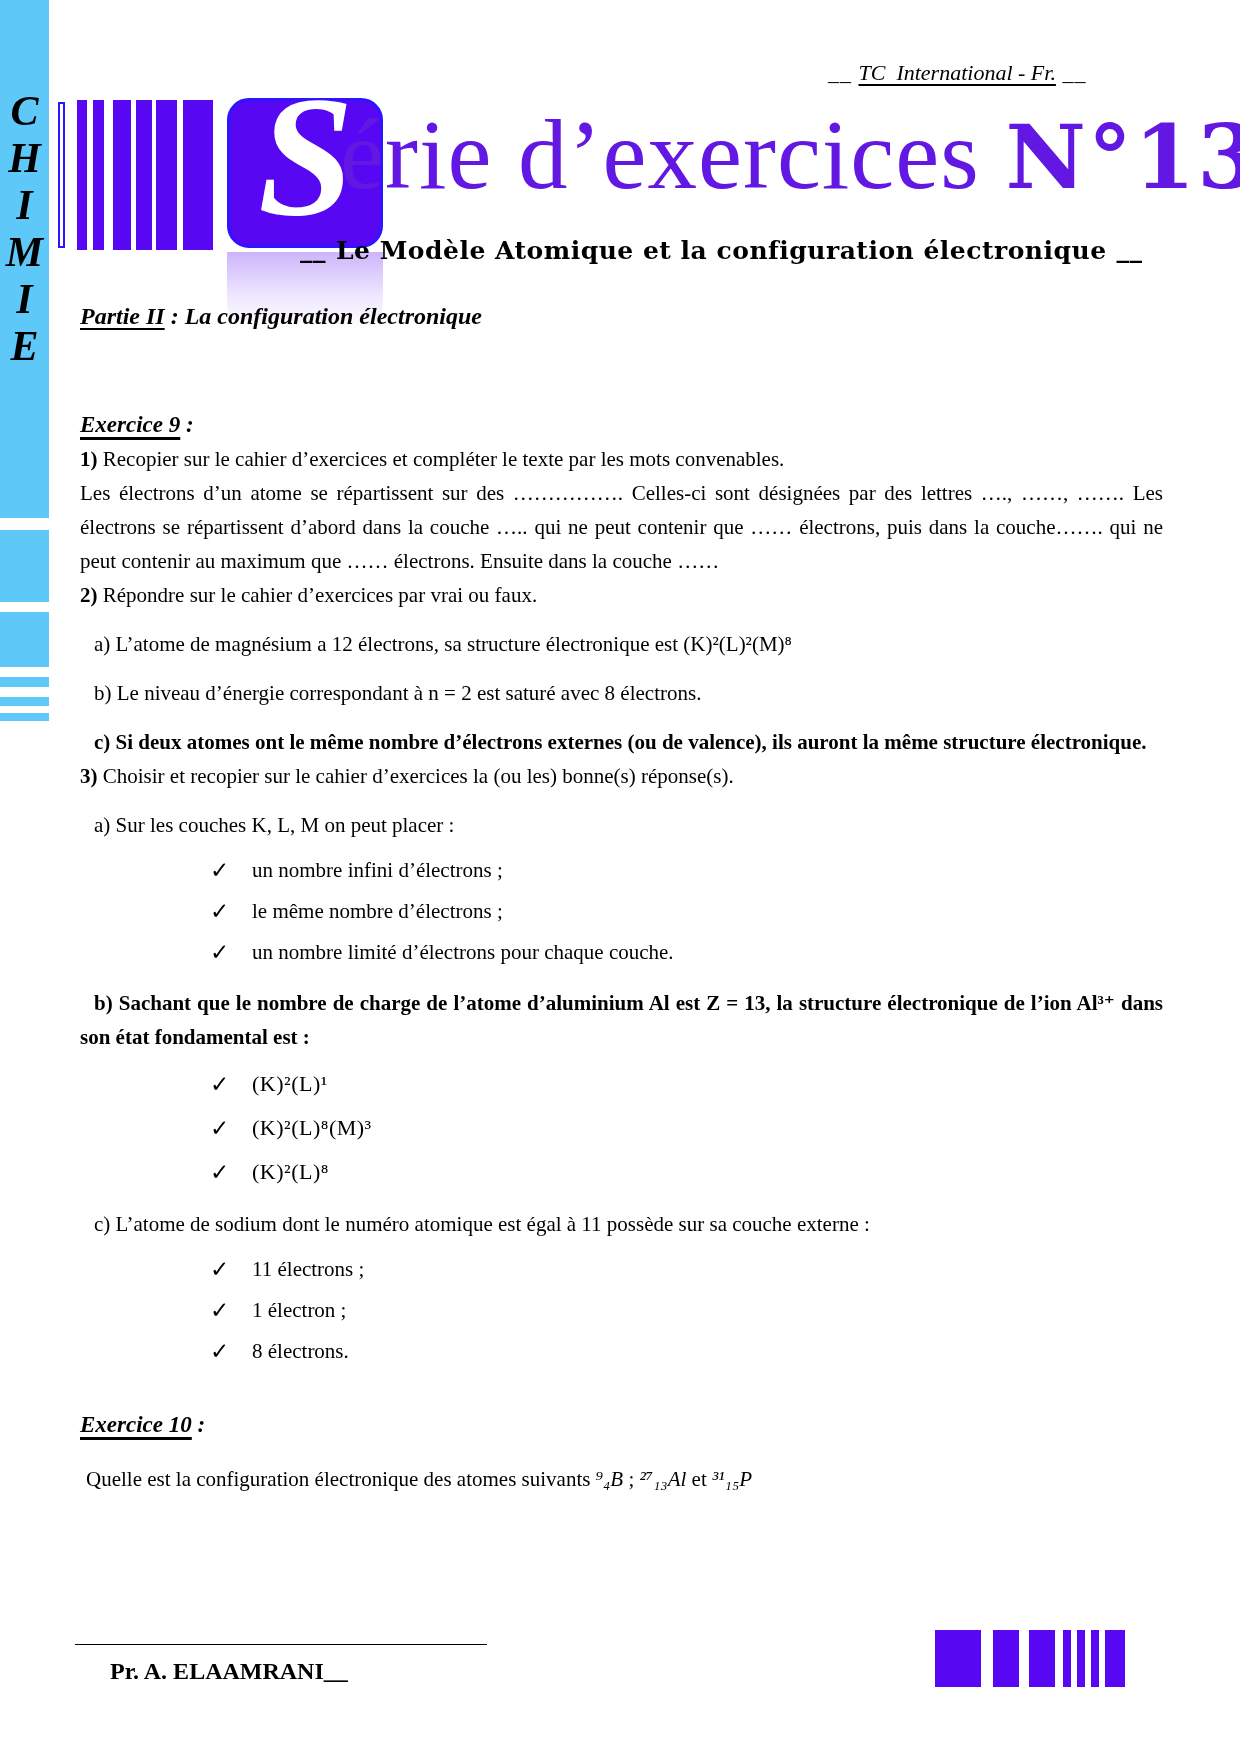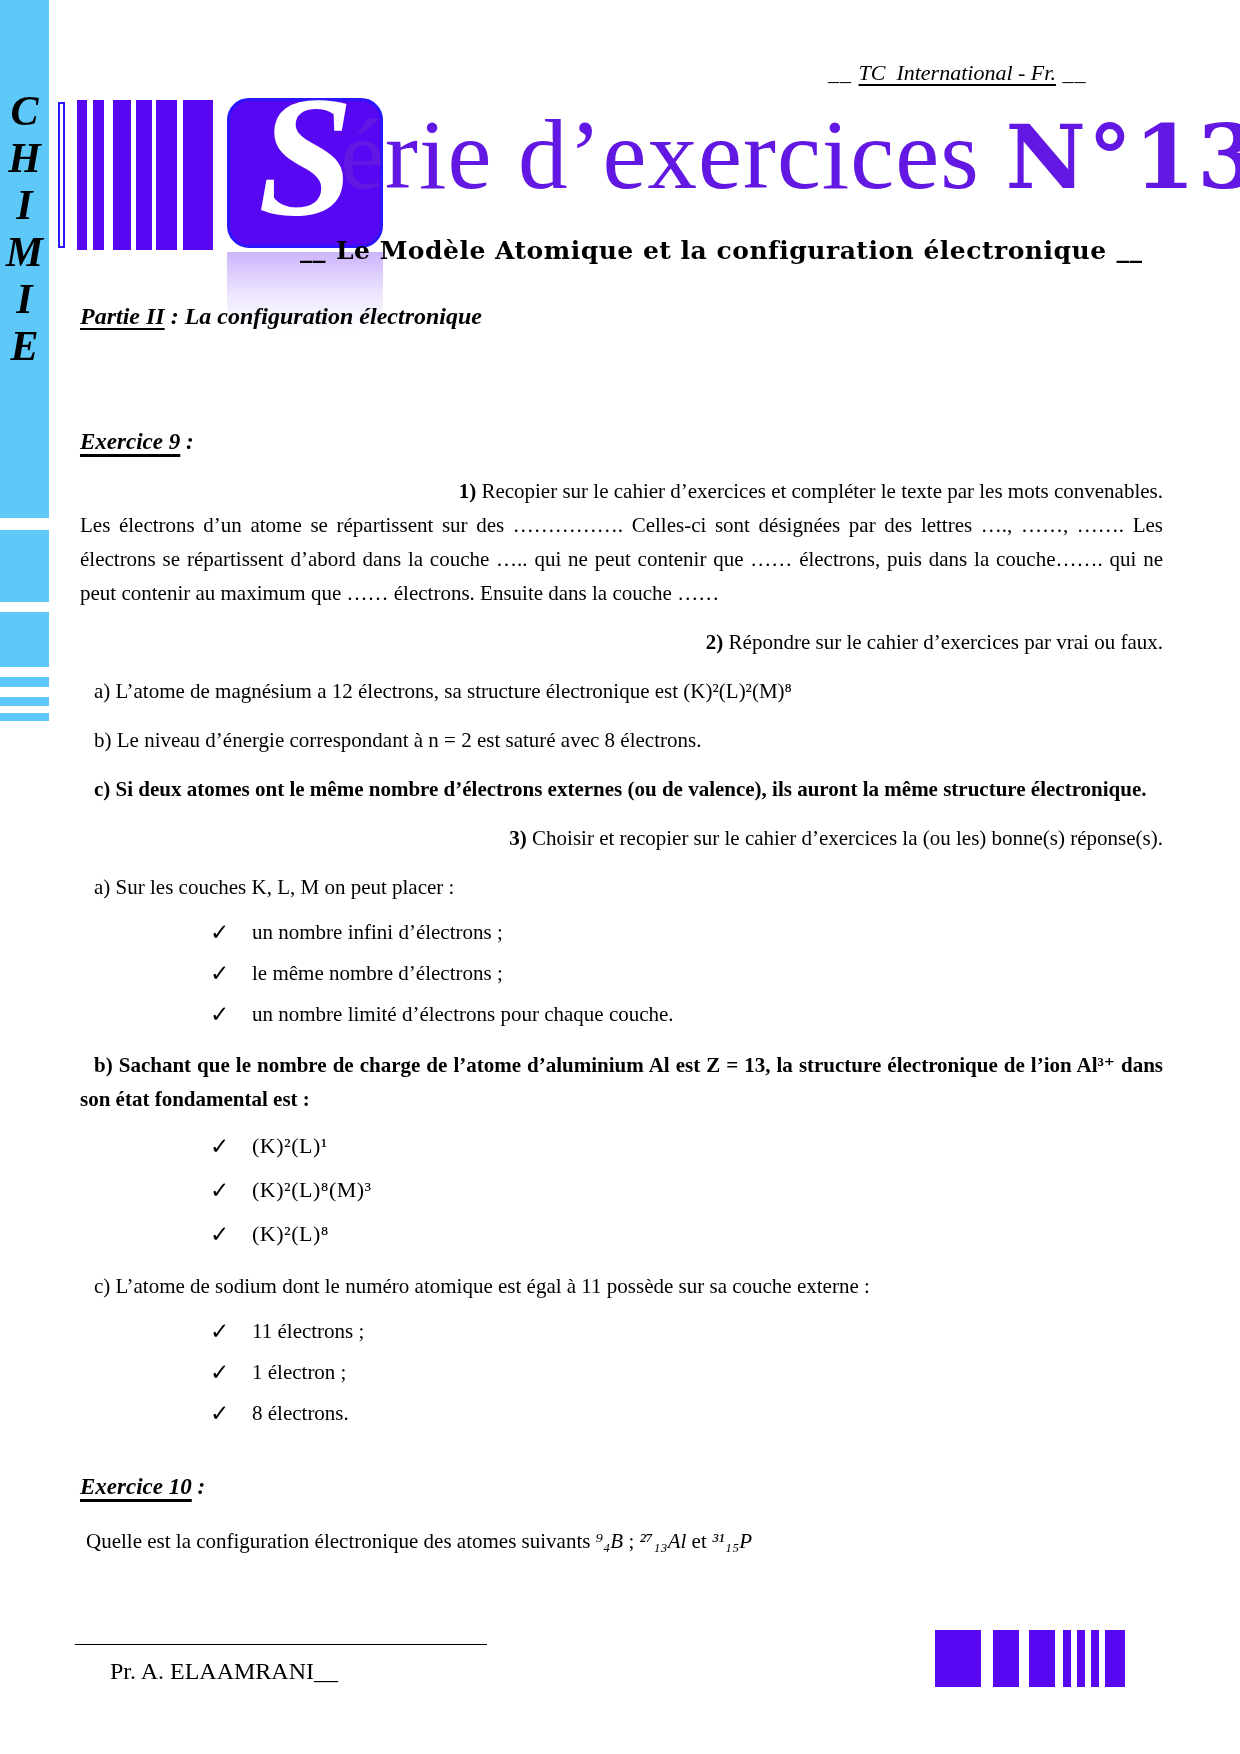--- a/index.html
+++ b/index.html
@@ -41,39 +41,39 @@
         font-family:"DejaVu Serif",serif;font-weight:bold;font-size:25px;letter-spacing:0.5px;white-space:nowrap;}
   .subtitle .u{position:relative;top:-2px;margin:0 10px;}
 
   
   .part-heading{position:absolute;left:80px;top:303px;width:1083px;
         font-weight:bold;font-style:italic;font-size:24px;}
   .part-heading .ul{text-decoration:underline;text-decoration-thickness:2px;text-underline-offset:4px;}
 
   
   .content{position:absolute;left:80px;top:408px;width:1083px;font-size:21px;line-height:34px;}
-  .ex-heading{font-weight:bold;font-style:italic;font-size:23px;margin:17px 0 0 0;}
+  .ex-heading{font-weight:bold;font-style:italic;font-size:23px;margin:0 0 0 0;}
   .ex-heading .ul{text-decoration:underline;text-decoration-thickness:2.5px;text-underline-offset:5px;}
-  .q{margin-top:15px;text-align:right;}
+  .q{}
   .q .num{font-weight:bold;}
   .fill-par{text-align:justify;}
   .lettered{padding-left:14px;margin-top:15px;}
   .lettered.wrap{padding-left:0;text-indent:14px;text-align:justify;font-weight:bold;}
   .checklist{list-style:none;margin:10px 0 0 0;padding:0;}
   .checklist li{display:flex;padding-left:130px;margin-top:4px;line-height:37px;}
   .checklist .chk{width:42px;flex:0 0 42px;font-family:"DejaVu Sans",sans-serif;font-size:23px;}
   .checklist.formulas li{line-height:40px;}
   .checklist.formulas .opt{font-size:22px;letter-spacing:0.5px;}
   .ex10-heading{margin-top:38px;}
   .ex10-q{margin-top:20px;padding-left:6px;}
   .ex10-q .atom{font-style:italic;}
 
   
   .footer-line{position:absolute;left:75px;top:1644px;width:412px;height:0;border-top:1.5px solid #000;}
-  .signature{position:absolute;left:110px;top:1658px;font-size:24px;}
+  .signature{position:absolute;left:110px;top:1658px;font-size:24px;font-weight:bold;}
 
   
   .bbar{position:absolute;top:1630px;height:57px;background:#5807f2;}
   .bb1{left:935px;width:46px;} .bb2{left:993px;width:26px;} .bb3{left:1029px;width:26px;}
   .bb4{left:1063px;width:8px;} .bb5{left:1077px;width:8px;} .bb6{left:1091px;width:8px;}
   .bb7{left:1105px;width:20px;}
 </style>
 </head>
 <body>
 

